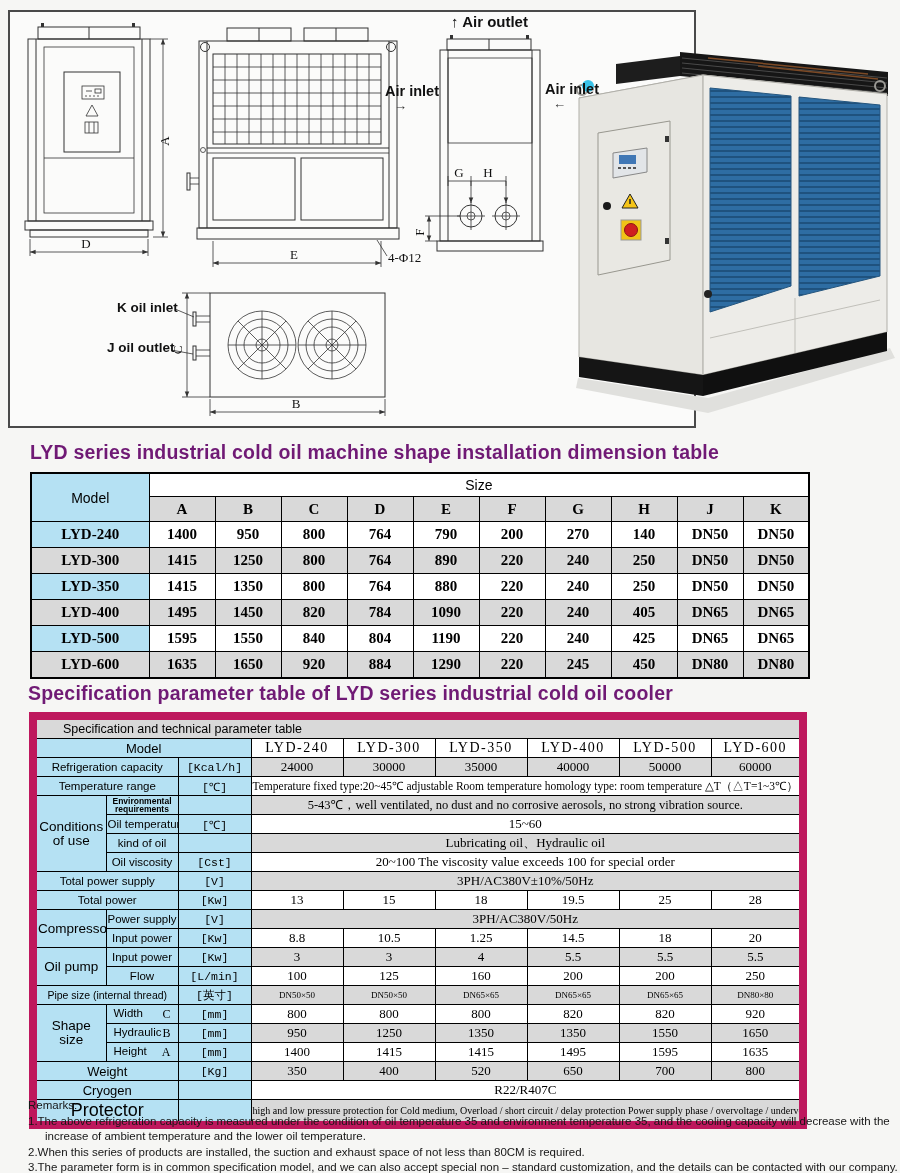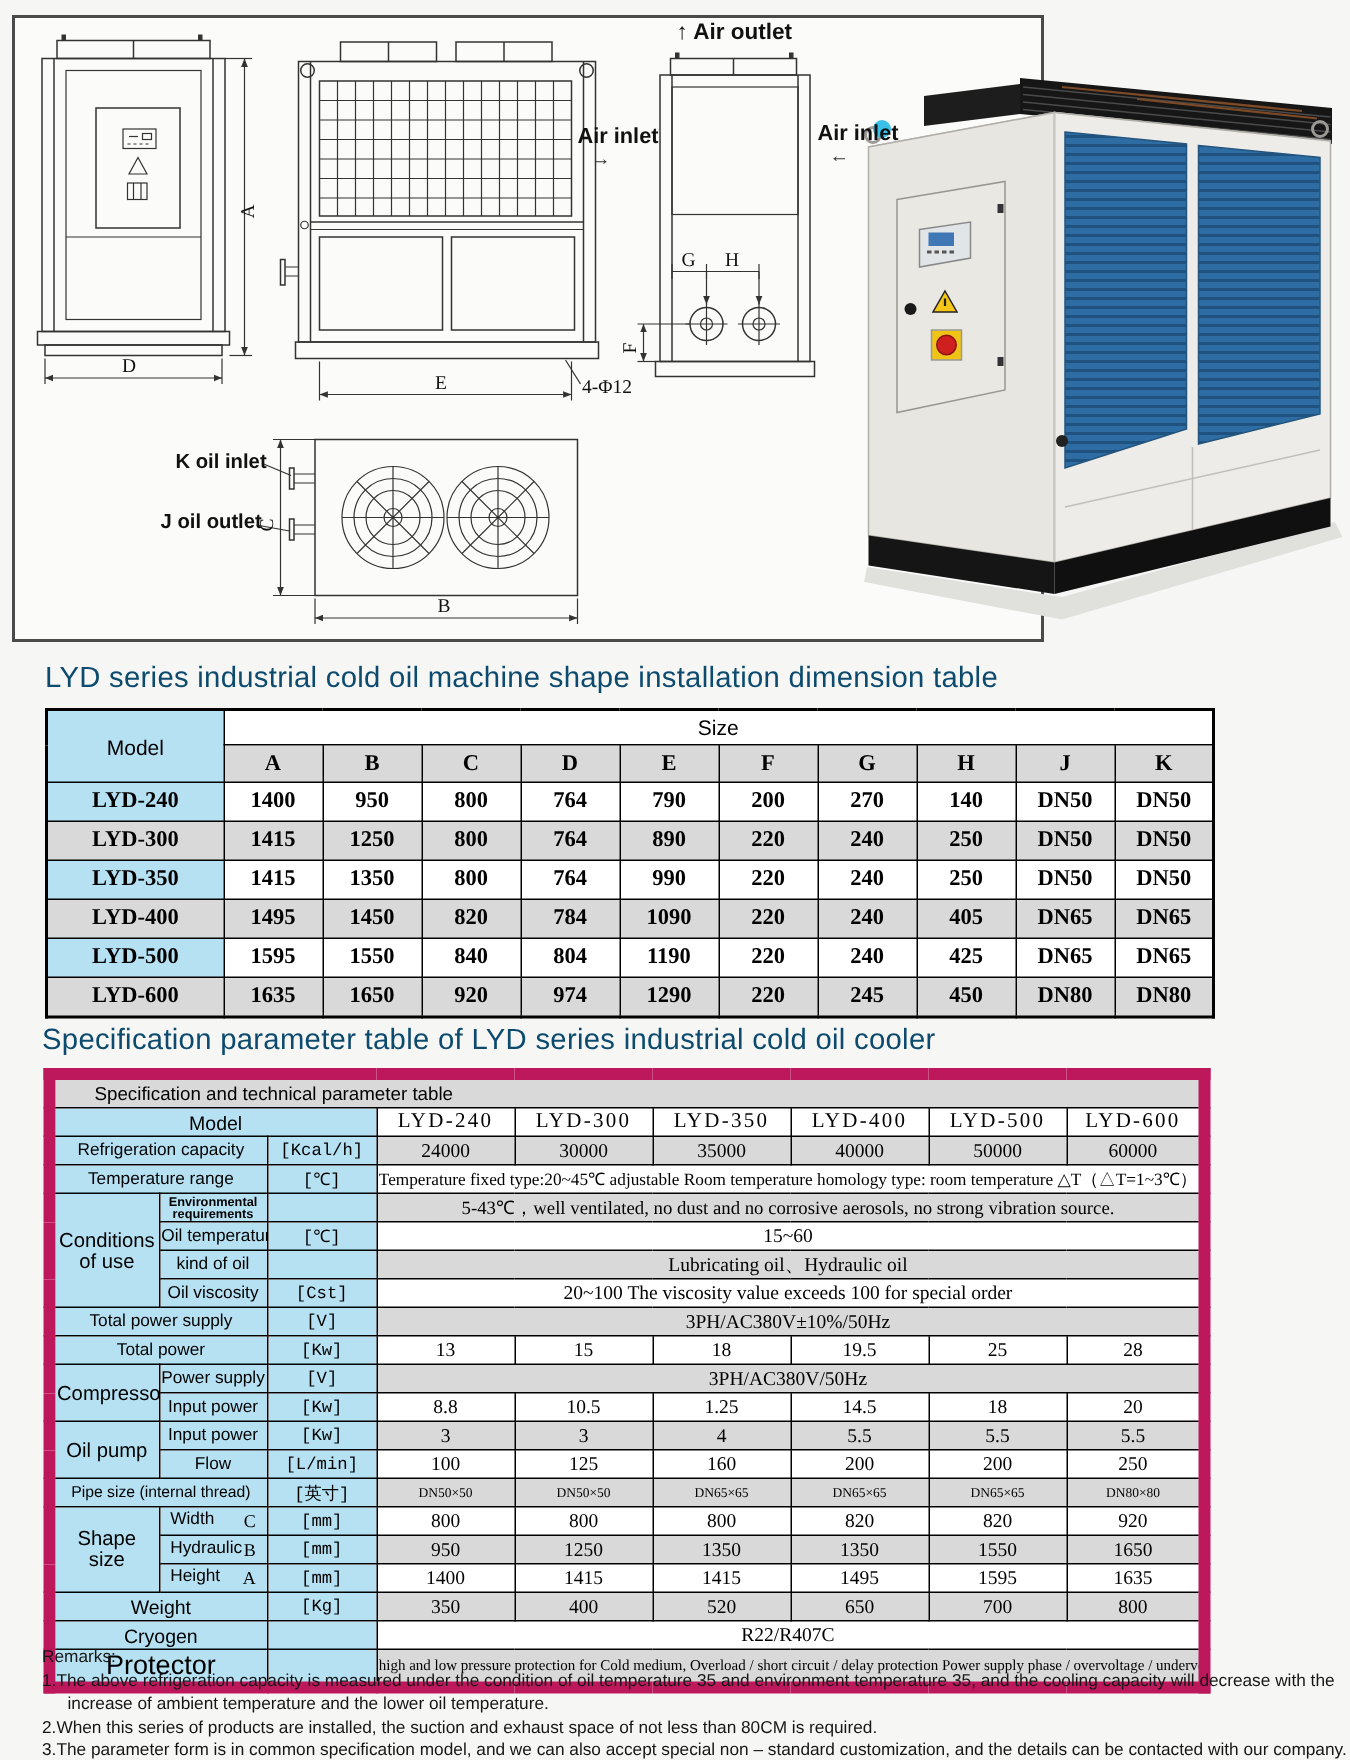--- a/index.html
+++ b/index.html
@@ -5,21 +5,21 @@
   html,body{margin:0;padding:0;}
   body{width:900px;height:1173px;position:relative;background:#f6f6f4;font-family:"Liberation Sans",sans-serif;overflow:hidden;}
   .abs{position:absolute;}
   
   #draw-border{left:8px;top:10px;width:684px;height:414px;border:2px solid #4a4a4a;background:#fbfbfa;}
   #drawings-svg{left:0;top:0;width:900px;height:430px;}
   .dlabel{position:absolute;color:#111;font-weight:bold;white-space:nowrap;z-index:5;}
   .arrow{position:absolute;color:#333;font-size:13px;z-index:5;font-weight:normal;}
   #photo-svg{left:558px;top:44px;width:342px;height:386px;z-index:4;}
   
-  .title{color:#0c4a6e;font-size:19.5px;font-weight:400;letter-spacing:.2px;white-space:nowrap;}
+  .title{color:#701a75;font-size:19.5px;font-weight:700;letter-spacing:.2px;white-space:nowrap;}
   
   table{border-collapse:collapse;table-layout:fixed;}
   #dim-table{left:30px;top:472px;width:778px;border:2px solid #000;background:#fff;}
   #dim-table td{border:1px solid #000;text-align:center;font-family:"Liberation Serif",serif;font-weight:bold;font-size:15px;padding:0;overflow:hidden;}
   #dim-table .sans{font-family:"Liberation Sans",sans-serif;font-weight:normal;font-size:14px;}
   #dim-table tr.hd1 td{height:22px;}
   #dim-table tr.hd2 td{height:24px;background:#d9d9d9;}
   #dim-table tr.dr td{height:25px;}
   #dim-table tr.odd td{background:#d9d9d9;}
   #dim-table td.bl{background:#b5e1f3;}
@@ -279,21 +279,21 @@
         <td>250</td>
         <td>DN50</td>
         <td>DN50</td>
   </tr>
   <tr class="dr">
     <td class="bl">LYD-350</td>
     <td>1415</td>
         <td>1350</td>
         <td>800</td>
         <td>764</td>
-        <td>990</td>
+        <td>880</td>
         <td>220</td>
         <td>240</td>
         <td>250</td>
         <td>DN50</td>
         <td>DN50</td>
   </tr>
   <tr class="dr odd">
     <td class="bl">LYD-400</td>
     <td>1495</td>
         <td>1450</td>
@@ -317,21 +317,21 @@
         <td>240</td>
         <td>425</td>
         <td>DN65</td>
         <td>DN65</td>
   </tr>
   <tr class="dr odd">
     <td class="bl">LYD-600</td>
     <td>1635</td>
         <td>1650</td>
         <td>920</td>
-        <td>974</td>
+        <td>884</td>
         <td>1290</td>
         <td>220</td>
         <td>245</td>
         <td>450</td>
         <td>DN80</td>
         <td>DN80</td>
   </tr>
 </tbody>
   </table>
 

